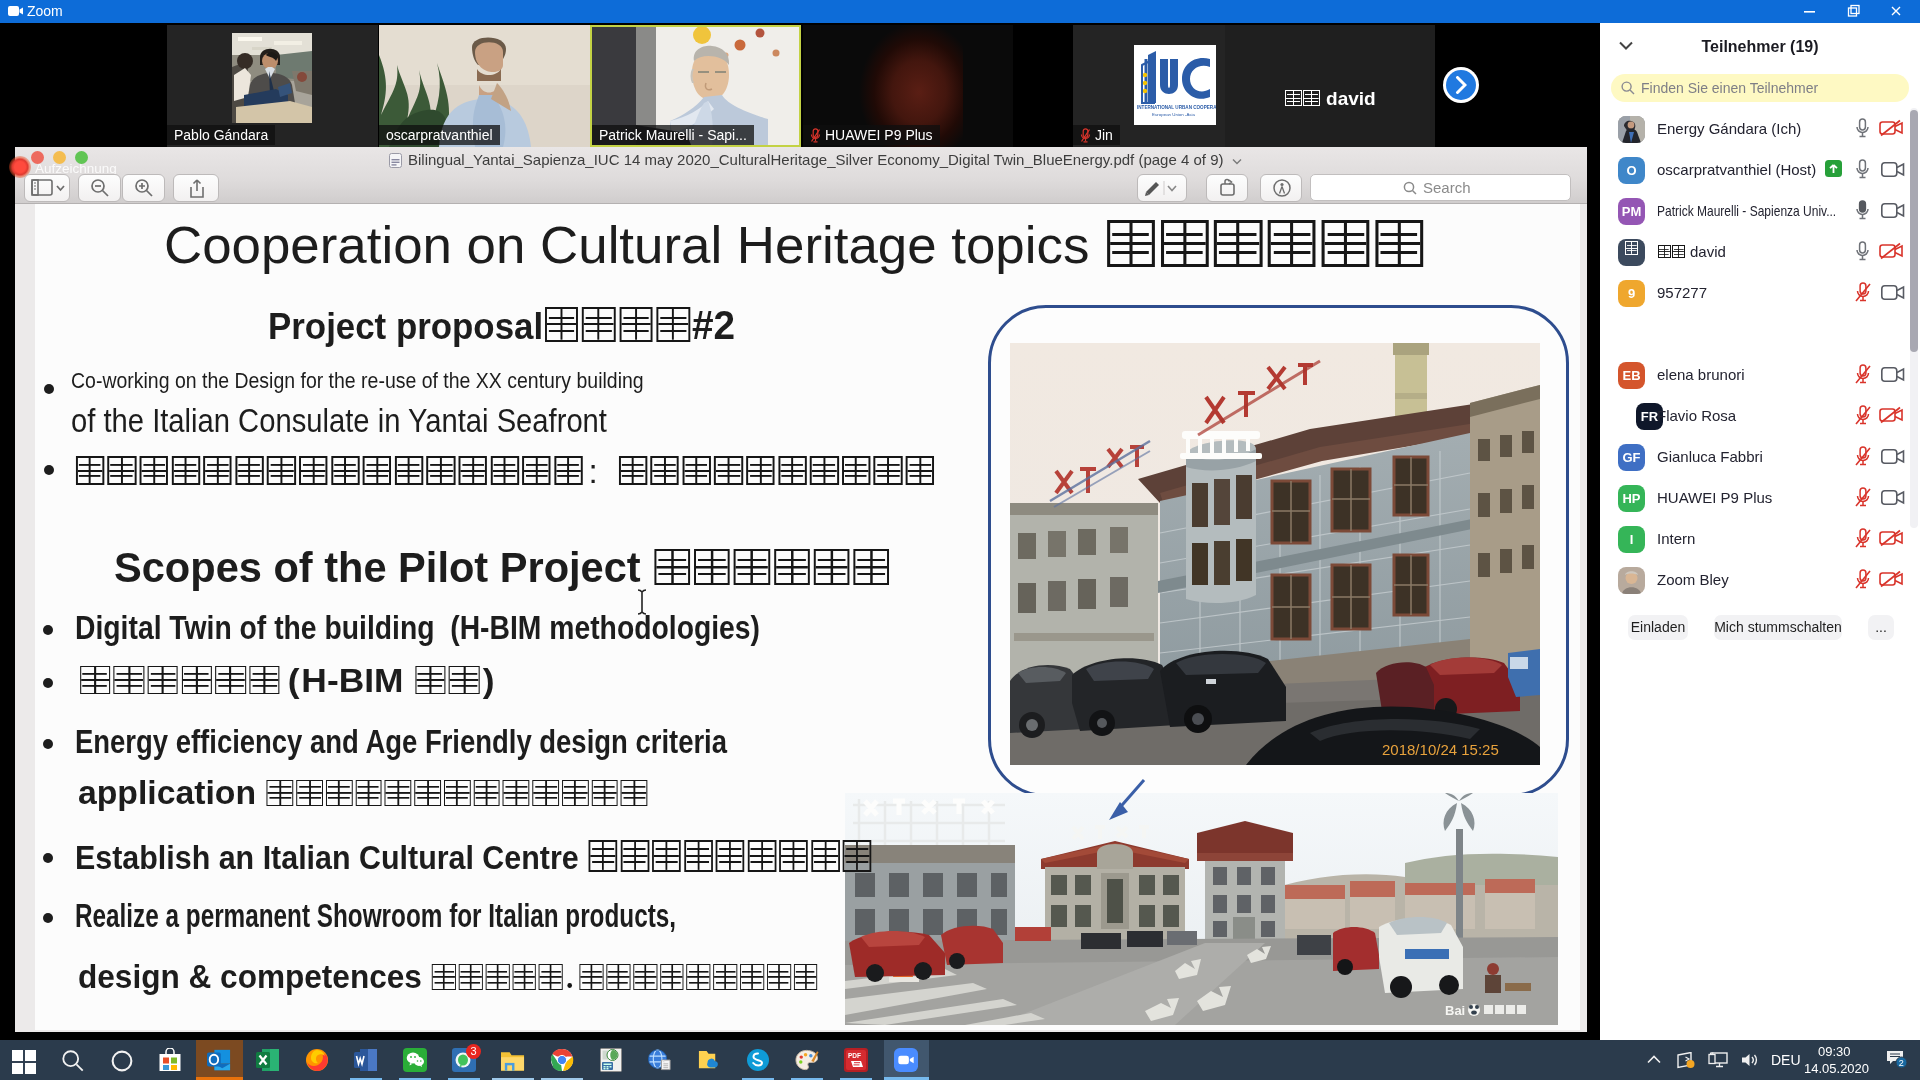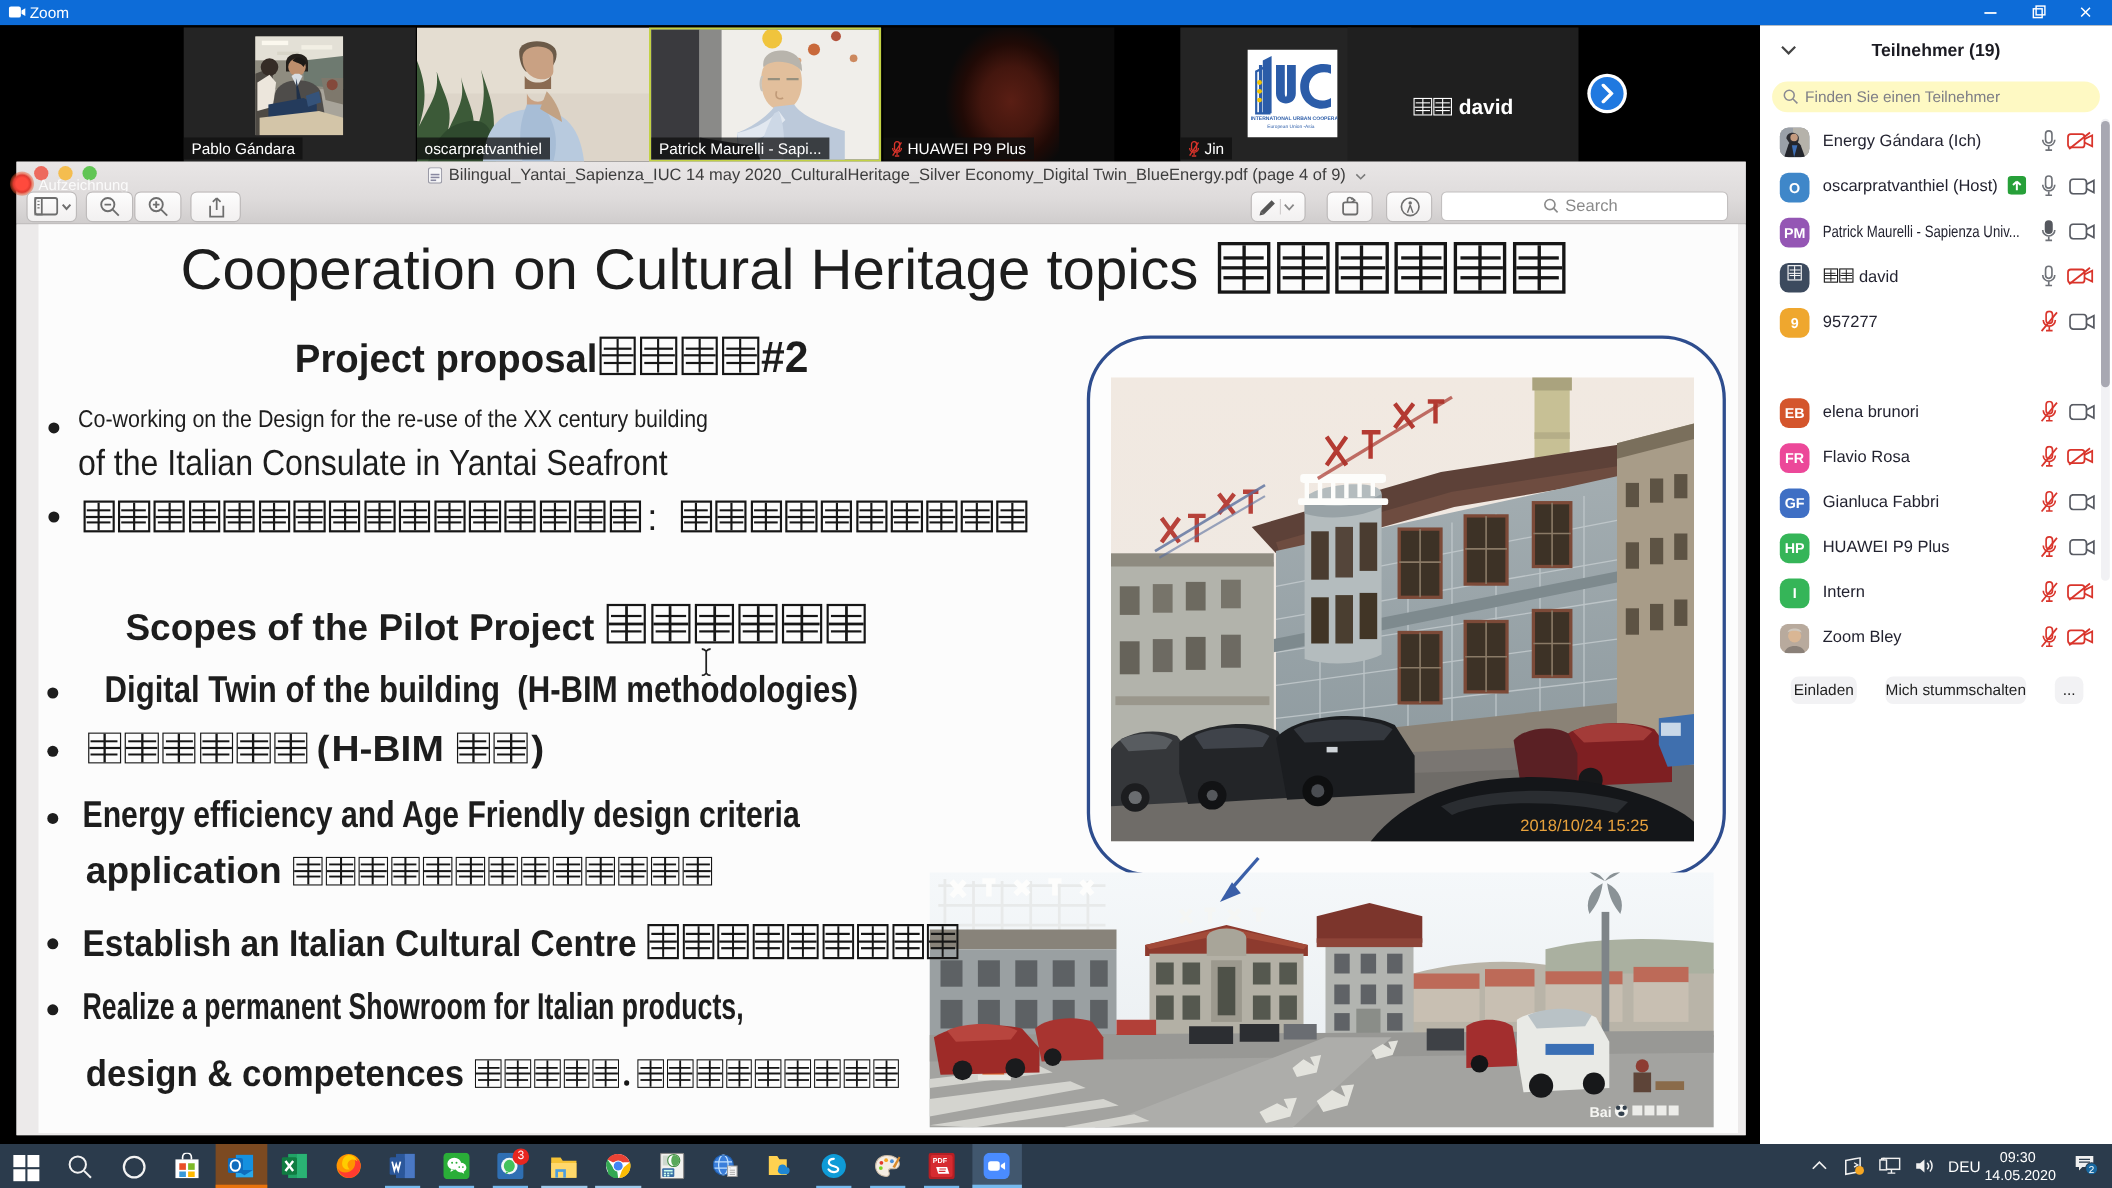--- a/index.html
+++ b/index.html
@@ -254,23 +254,23 @@
 </div>
 
 <div id="slide">
  <div class="sl" style="left:164px;top:212px;font-size:52px;"><span class="sx" id="t1" style="transform:scaleX(1.0163)">Cooperation on Cultural Heritage topics <span style="font-size:55px;"><span class="cj"></span><span class="cj"></span><span class="cj"></span><span class="cj"></span><span class="cj"></span><span class="cj"></span></span></span></div>
  <div class="sl" style="left:268px;top:303px;font-size:36px;font-weight:bold;"><span class="sx" id="t2" style="transform:scaleX(0.9686)">Project proposal<span style="font-size:40px;"><span class="cj"></span><span class="cj"></span><span class="cj"></span><span class="cj"></span>#2</span></span></div>
  <div class="blt" style="left:44px;top:384px;"></div>
  <div class="sl" style="left:71px;top:368px;font-size:22px;"><span class="sx" id="t3" style="transform:scaleX(0.8852)">Co-working on the Design for the re-use of the XX century building</span></div>
  <div class="sl" style="left:71px;top:402px;font-size:33px;"><span class="sx" id="t4" style="transform:scaleX(0.8844)">of the Italian Consulate in Yantai Seafront</span></div>
  <div class="blt" style="left:44px;top:465px;"></div>
  <div class="sl" style="left:74px;top:452px;font-size:34px;"><span class="sx" id="t5" style="transform:scaleX(0.9784)"><span class="cj"></span><span class="cj"></span><span class="cj"></span><span class="cj"></span><span class="cj"></span><span class="cj"></span><span class="cj"></span><span class="cj"></span><span class="cj"></span><span class="cj"></span><span class="cj"></span><span class="cj"></span><span class="cj"></span><span class="cj"></span><span class="cj"></span><span class="cj"></span><span style="letter-spacing:0;margin:0 0.30em 0 0.12em;">:</span>&nbsp;<span class="cj"></span><span class="cj"></span><span class="cj"></span><span class="cj"></span><span class="cj"></span><span class="cj"></span><span class="cj"></span><span class="cj"></span><span class="cj"></span><span class="cj"></span></span></div>
- <div class="sl" style="left:114px;top:544px;font-size:34px;font-weight:bold;"><span class="sx" id="t6" style="transform:scaleX(0.9898)">Scopes of the Pilot Project <span style="font-size:42px;"><span class="cj"></span><span class="cj"></span><span class="cj"></span><span class="cj"></span><span class="cj"></span><span class="cj"></span></span></span></div>
+ <div class="sl" style="left:114px;top:544px;font-size:42px;font-weight:bold;"><span class="sx" id="t6" style="transform:scaleX(0.9898)">Scopes of the Pilot Project <span style="font-size:42px;"><span class="cj"></span><span class="cj"></span><span class="cj"></span><span class="cj"></span><span class="cj"></span><span class="cj"></span></span></span></div>
  <div class="blt" style="left:43px;top:625px;"></div>
- <div class="sl" style="left:75px;top:608px;font-size:34px;font-weight:bold;margin-left:20px;"><span class="sx" id="t7" style="transform:scaleX(0.8325)">Digital Twin of the building&nbsp; (H-BIM methodologies)</span></div>
+ <div class="sl" style="left:75px;top:608px;font-size:34px;font-weight:bold;"><span class="sx" id="t7" style="transform:scaleX(0.8325)">Digital Twin of the building&nbsp; (H-BIM methodologies)</span></div>
  <div class="blt" style="left:43px;top:678px;"></div>
  <div class="sl" style="left:78px;top:662px;font-size:33px;font-weight:bold;"><span class="sx" id="t8" style="transform:scaleX(1.0712)"><span class="cj"></span><span class="cj"></span><span class="cj"></span><span class="cj"></span><span class="cj"></span><span class="cj"></span><span style="margin:0 0.05em 0 0.18em;">(</span>H-BIM <span class="cj"></span><span class="cj"></span><span style="margin:0 0.18em 0 0.05em;">)</span></span></div>
  <div class="blt" style="left:43px;top:739px;"></div>
  <div class="sl" style="left:75px;top:722px;font-size:34px;font-weight:bold;"><span class="sx" id="t9" style="transform:scaleX(0.8075)">Energy efficiency and Age Friendly design criteria</span></div>
  <div class="sl" style="left:78px;top:773px;font-size:34px;font-weight:bold;"><span class="sx" id="t10" style="transform:scaleX(0.9919)">application <span style="font-size:31px;"><span class="cj"></span><span class="cj"></span><span class="cj"></span><span class="cj"></span><span class="cj"></span><span class="cj"></span><span class="cj"></span><span class="cj"></span><span class="cj"></span><span class="cj"></span><span class="cj"></span><span class="cj"></span><span class="cj"></span></span></span></div>
  <div class="blt" style="left:43px;top:853px;"></div>
  <div class="sl" style="left:75px;top:836px;font-size:34px;font-weight:bold;"><span class="sx" id="t11" style="transform:scaleX(0.8947)">Establish an Italian Cultural Centre <span style="font-size:37px;"><span class="cj"></span><span class="cj"></span><span class="cj"></span><span class="cj"></span><span class="cj"></span><span class="cj"></span><span class="cj"></span><span class="cj"></span><span class="cj"></span></span></span></div>
  <div class="blt" style="left:43px;top:913px;"></div>
  <div class="sl" style="left:75px;top:896px;font-size:34px;font-weight:bold;"><span class="sx" id="t12" style="transform:scaleX(0.7149)">Realize a permanent Showroom for Italian products,</span></div>
  <div class="sl" style="left:78px;top:957px;font-size:34px;font-weight:bold;"><span class="sx" id="t13" style="transform:scaleX(0.9286)">design &amp; competences <span style="font-size:30px;"><span class="cj"></span><span class="cj"></span><span class="cj"></span><span class="cj"></span><span class="cj"></span><span style="display:inline-block;width:0.5em;"><span style="display:inline-block;width:0.16em;height:0.16em;background:#161616;border-radius:50%;margin-left:0.1em;"></span></span><span class="cj"></span><span class="cj"></span><span class="cj"></span><span class="cj"></span><span class="cj"></span><span class="cj"></span><span class="cj"></span><span class="cj"></span><span class="cj"></span></span></span></div>
@@ -661,21 +661,21 @@
           <path d="M4.5 9 a5.5 5.5 0 0 0 11 0" fill="none" stroke="#d9342b" stroke-width="1.5"></path>
           <path d="M10 15 v3 M7 18.5 h6" stroke="#d9342b" stroke-width="1.5"></path>
           <path d="M3 19 L17 2" stroke="#d9342b" stroke-width="1.6"></path>
         </svg>
    <svg class="pic" style="left:281px;top:12px;" width="24" height="15" viewBox="0 0 24 15">
           <rect x="0.8" y="0.8" width="15" height="13.4" rx="3" fill="none" stroke="#585b63" stroke-width="1.6"></rect>
           <path d="M16 5.5 L22.5 2 V13 L16 9.5" fill="none" stroke="#585b63" stroke-width="1.6"></path>
         </svg>
  </div>
  <div class="prow" style="top:373px;">
-   <div class="pav" style="background:#ec4899;">FR</div>
+   <div class="pav" style="background:#0f172a;margin-left:18px;">FR</div>
    <div class="pnm">Flavio Rosa</div>
    <svg class="pic" style="left:253px;" width="20" height="21" viewBox="0 0 20 21">
           <rect x="7.1" y="1" width="5.8" height="11" rx="2.9" fill="none" stroke="#d9342b" stroke-width="1.5"></rect>
           <path d="M4.5 9 a5.5 5.5 0 0 0 11 0" fill="none" stroke="#d9342b" stroke-width="1.5"></path>
           <path d="M10 15 v3 M7 18.5 h6" stroke="#d9342b" stroke-width="1.5"></path>
           <path d="M3 19 L17 2" stroke="#d9342b" stroke-width="1.6"></path>
         </svg>
    <svg class="pic" style="left:279px;" width="26" height="20" viewBox="0 0 26 20">
           <rect x="1" y="4" width="15" height="12" rx="2.5" fill="none" stroke="#d9342b" stroke-width="1.6"></rect>
           <path d="M16 8.5 L23 5 V15 L16 11.5" fill="none" stroke="#d9342b" stroke-width="1.6"></path>

